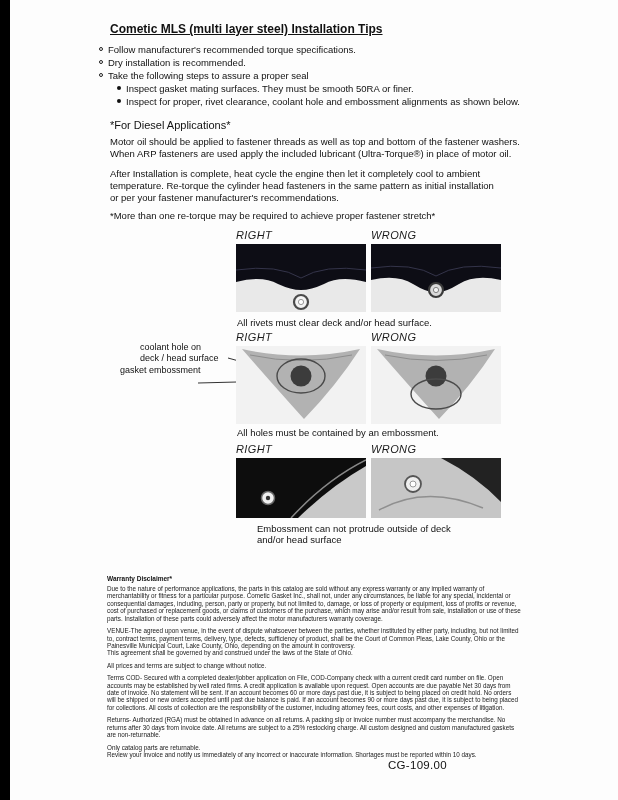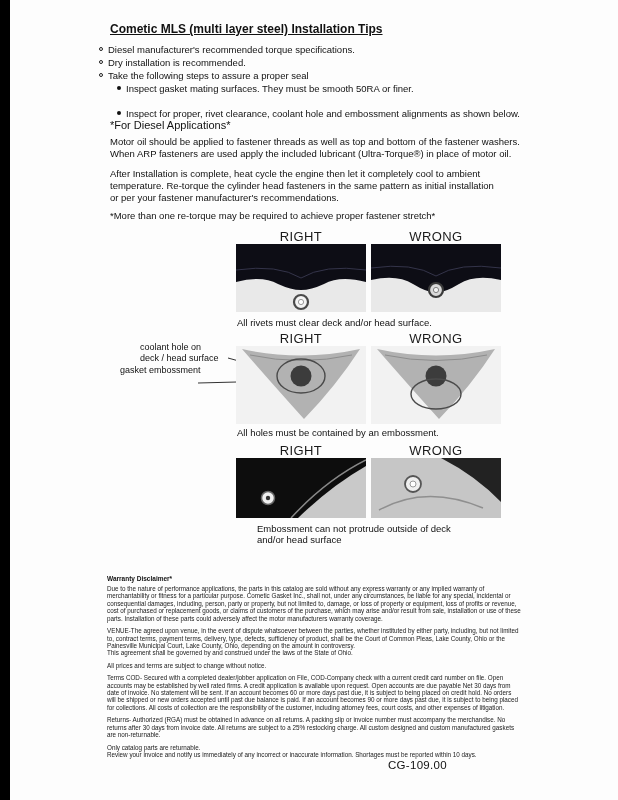--- a/index.html
+++ b/index.html
@@ -11,55 +11,55 @@
   }
   .left-strip { position:absolute; left:0; top:0; width:10px; height:800px; background:#000; }
   .abs { position:absolute; }
   .title { font-size:12px; font-weight:bold; text-decoration:underline; white-space:nowrap; }
   .body-text { font-size:9.5px; line-height:1.25; color:#111; }
   .pre { white-space:pre-line; }
   .bullet-row { display:flex; align-items:flex-start; gap:5px; }
   .dot-open { flex:none; width:4px; height:4px; border:1px solid #222; border-radius:50%; margin-top:3px; }
   .dot-filled { flex:none; width:4px; height:4px; background:#111; border-radius:50%; margin-top:3px; }
   .diesel-heading { font-size:11px; font-weight:normal; }
-  .rw-label { width:130px; text-align:center; font-size:13px; letter-spacing:0.4px; color:#1a1a1a; }
+  .rw-label { width:130px; text-align:left; font-size:11px; letter-spacing:0.4px; color:#1a1a1a;font-style:italic; }
   .img-box { width:130px; overflow:hidden; }
   .img-box svg { display:block; }
   .caption { font-size:9.5px; line-height:1.2; color:#111; }
   .callout { font-size:9px; line-height:1.2; color:#111; }
   .warranty { width:414px; }
   .warranty-heading { font-size:6.5px; font-weight:bold; margin-bottom:3px; }
   .warranty p { font-size:6.3px; line-height:1.18; margin-bottom:5px; white-space:pre-line; color:#1a1a1a; }
   .footer-code { font-size:11.5px; letter-spacing:0.3px; color:#111; }
 </style>
 </head>
 <body>
 
 <div class="page">
   <div class="left-strip"></div>
 
   <h1 class="abs title" style="left:110px;top:22px;">Cometic MLS (multi layer steel) Installation Tips</h1>
 
   <div class="abs bullet-row" style="left:99px;top:44px;">
     <span class="dot-open"></span>
-    <span class="body-text">Diesel manufacturer's recommended torque specifications.</span>
+    <span class="body-text">Follow manufacturer's recommended torque specifications.</span>
   </div>
   <div class="abs bullet-row" style="left:99px;top:57px;">
     <span class="dot-open"></span>
     <span class="body-text">Dry installation is recommended.</span>
   </div>
   <div class="abs bullet-row" style="left:99px;top:70px;">
     <span class="dot-open"></span>
     <span class="body-text">Take the following steps to assure a proper seal</span>
   </div>
   <div class="abs bullet-row" style="left:117px;top:83px;">
     <span class="dot-filled"></span>
     <span class="body-text">Inspect gasket mating surfaces.  They must be smooth 50RA or finer.</span>
   </div>
-  <div class="abs bullet-row" style="left:117px;top:108px;">
+  <div class="abs bullet-row" style="left:117px;top:96px;">
     <span class="dot-filled"></span>
     <span class="body-text">Inspect for proper, rivet clearance, coolant hole and embossment alignments as shown below.</span>
   </div>
 
   <h2 class="abs diesel-heading" style="left:110px;top:119px;">*For Diesel Applications*</h2>
   <p class="abs body-text pre" style="left:110px;top:136px;width:460px;">Motor oil should be applied to fastener threads as well as top and bottom of the fastener washers.
 When ARP fasteners are used apply the included lubricant (Ultra-Torque®) in place of motor oil.</p>
   <p class="abs body-text pre" style="left:110px;top:168px;width:460px;">After Installation is complete, heat cycle the engine then let it completely cool to ambient
 temperature. Re-torque the cylinder head fasteners in the same pattern as initial installation
 or per your fastener manufacturer's recommendations.</p>

